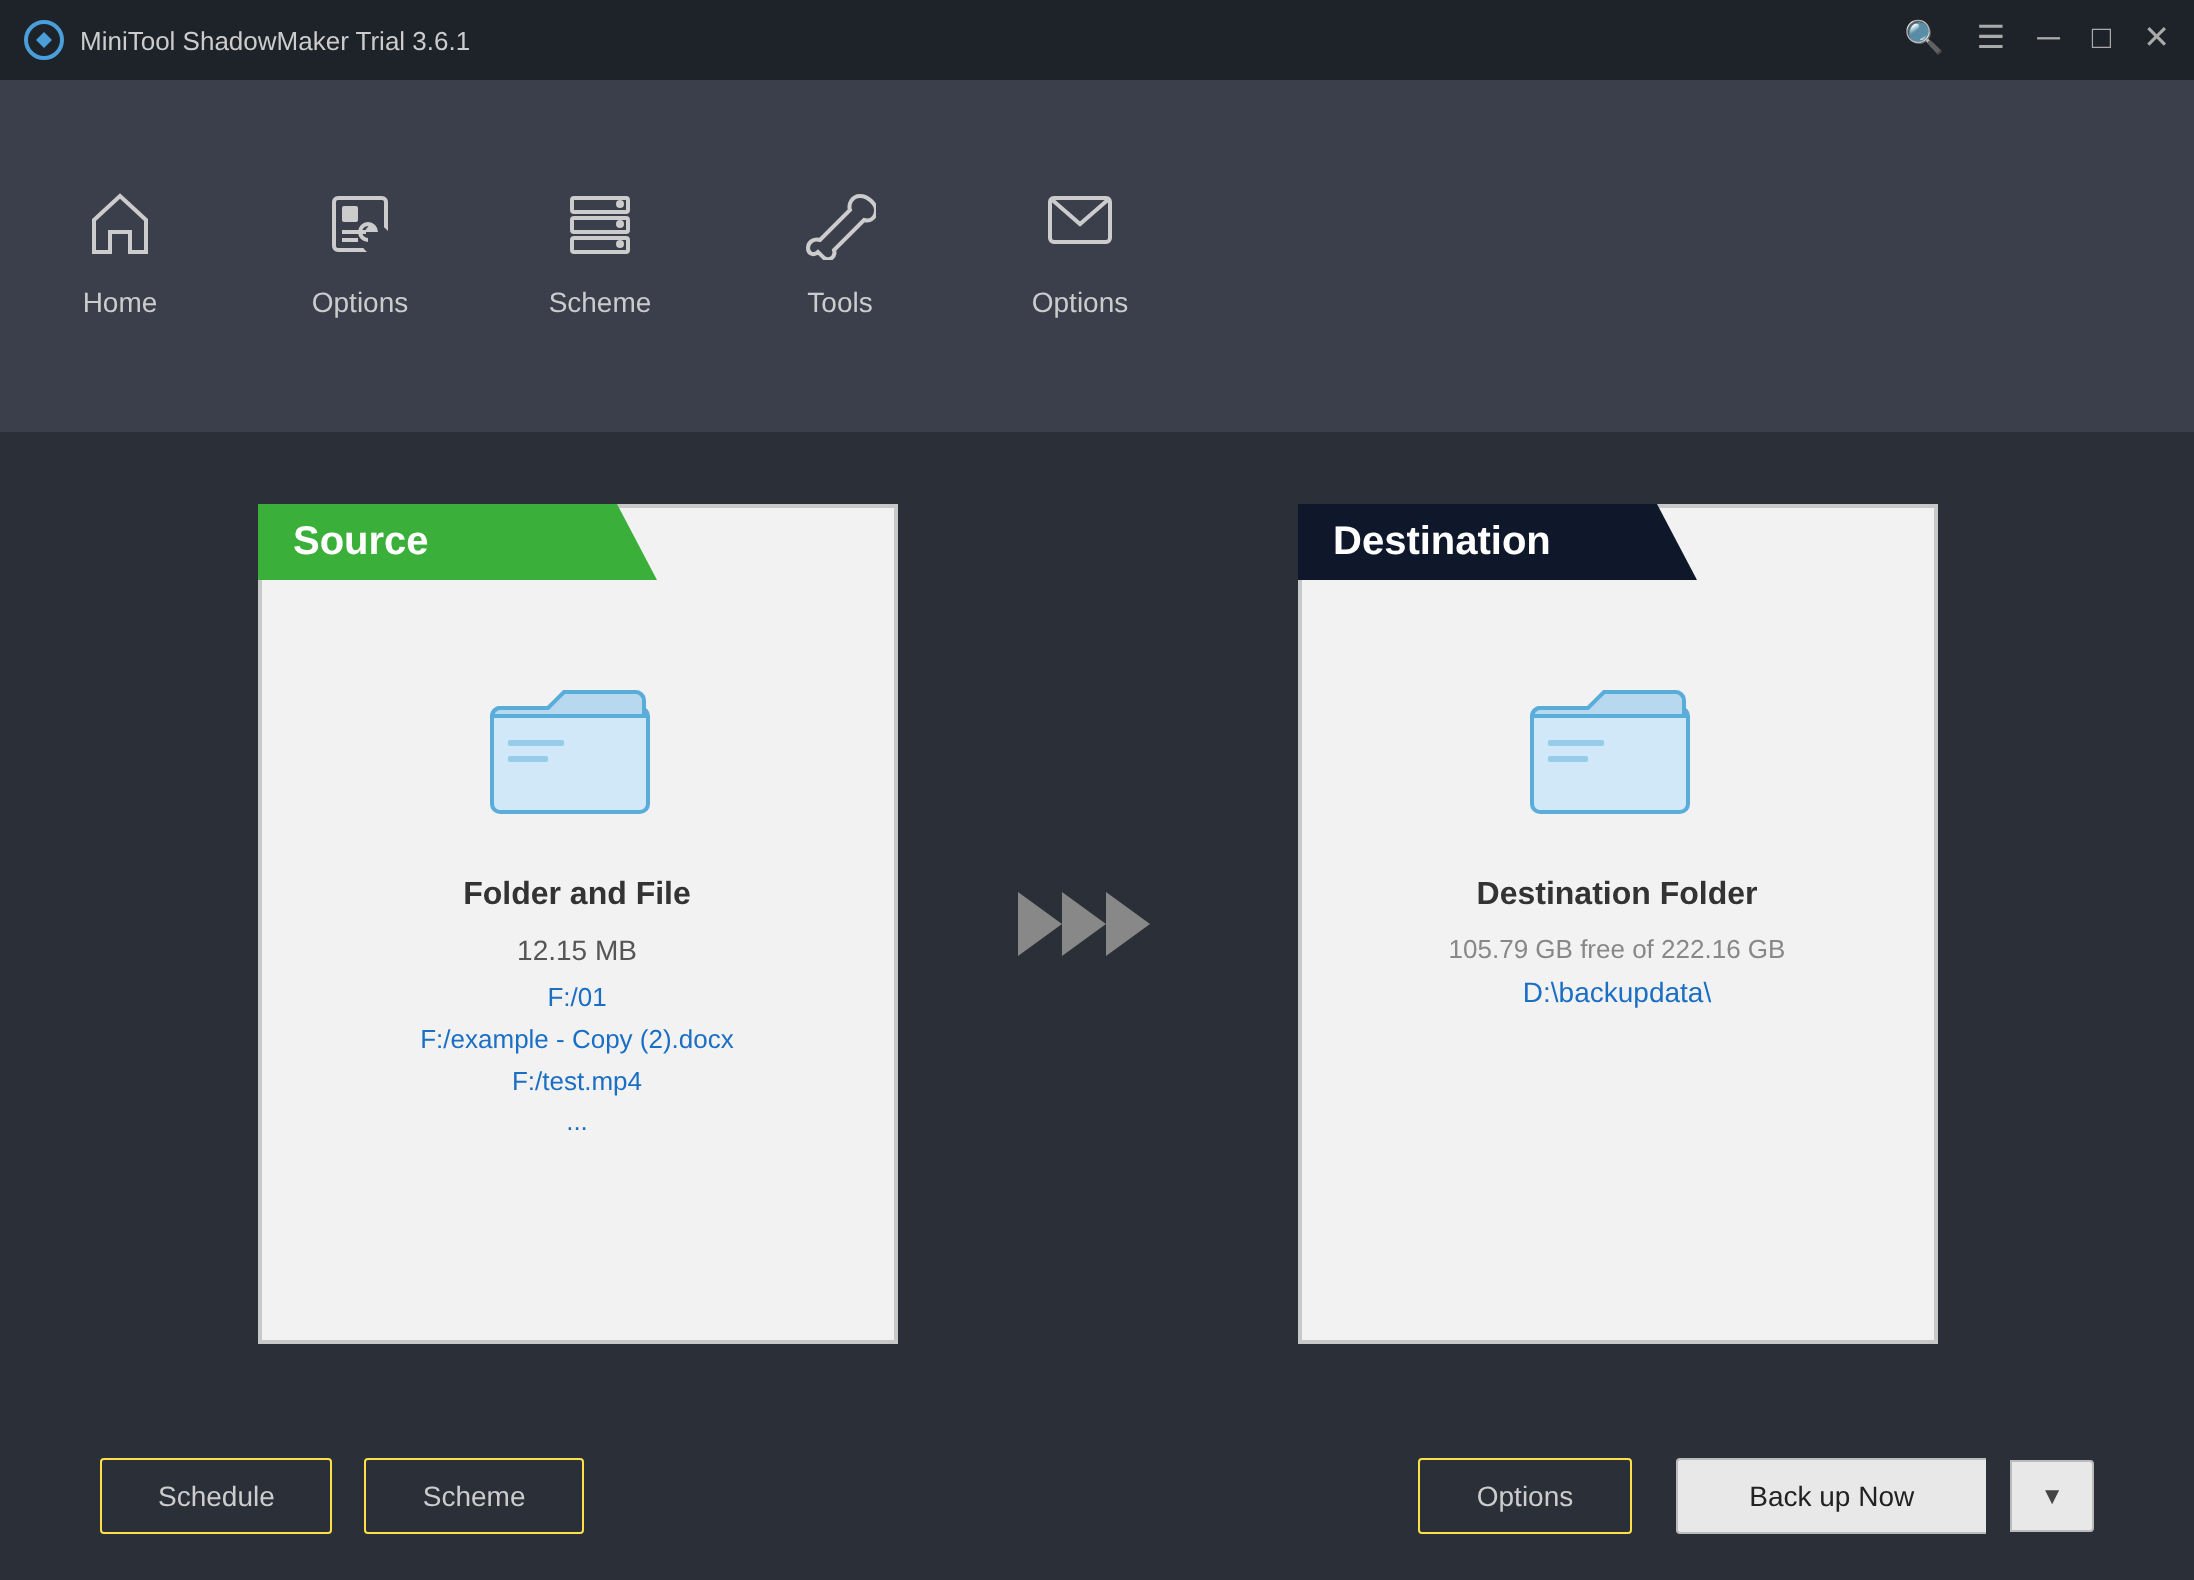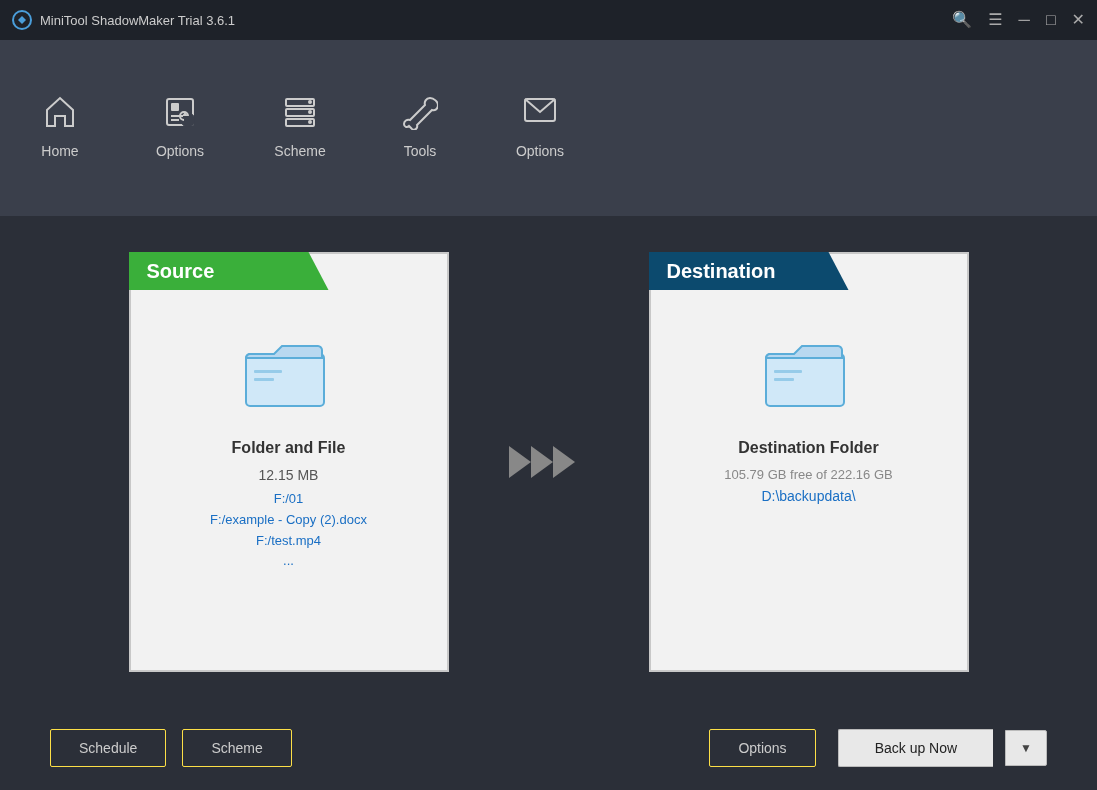--- a/index.html
+++ b/index.html
@@ -106,21 +106,21 @@
       width: 200px;
       display: flex;
       align-items: center;
       padding-left: 18px;
       font-size: 20px;
       font-weight: bold;
       color: white;
       clip-path: polygon(0 0, 90% 0, 100% 100%, 0 100%);
     }
     .card-header.source { background: #3aaf3a; }
-    .card-header.destination { background: #0c4a6e; }
+    .card-header.destination { background: #0f172a; }
 
     .card-body {
       margin-top: 60px;
       display: flex;
       flex-direction: column;
       align-items: center;
       padding: 20px 16px 0;
       text-align: center;
       width: 100%;
     }

